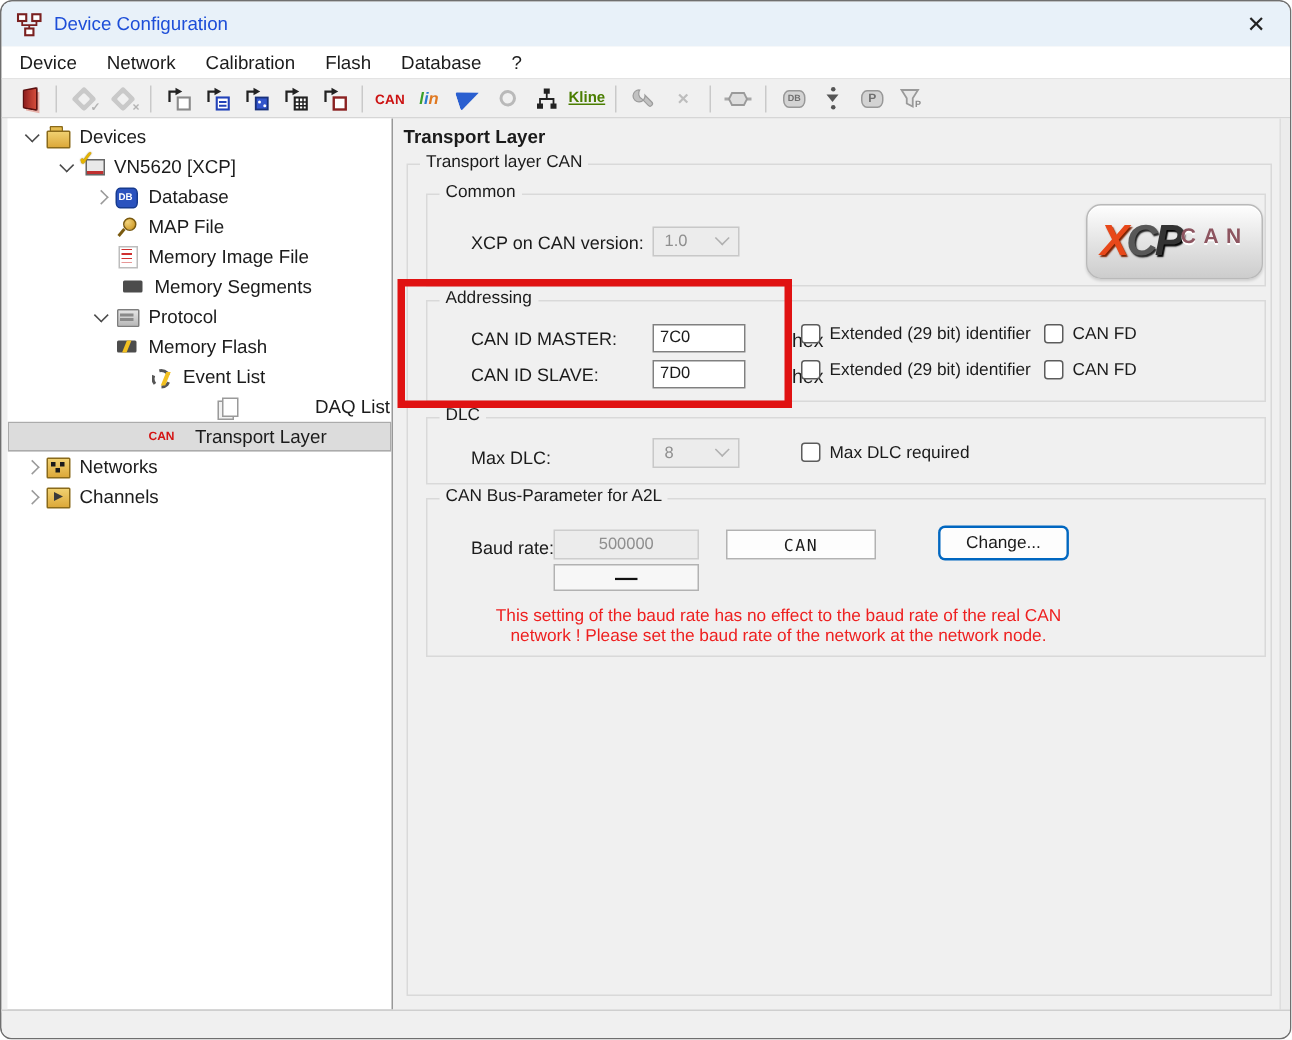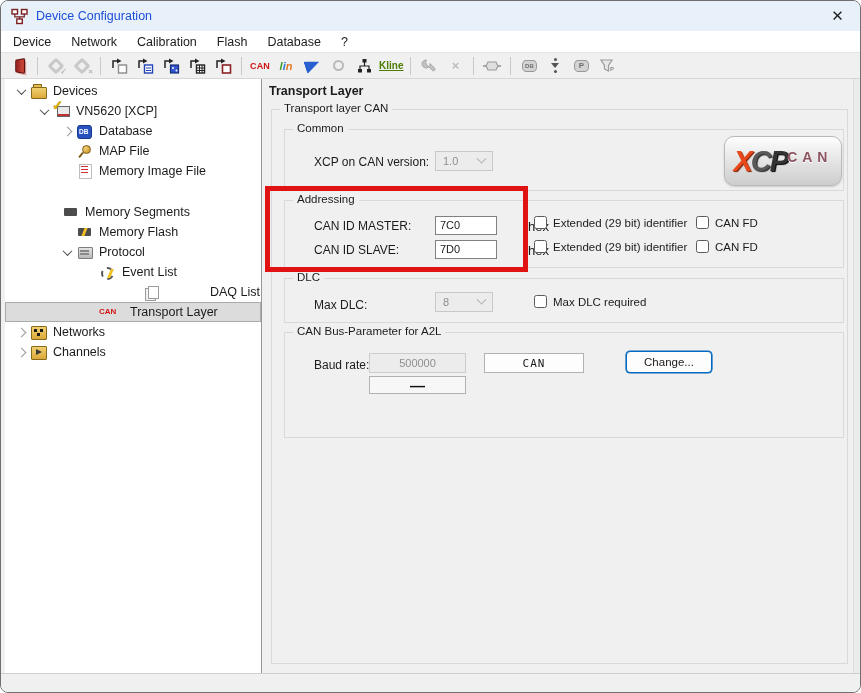--- a/index.html
+++ b/index.html
@@ -312,34 +312,34 @@
         <div class="trow" style="padding-left: 53px;">
           <span class="chev"></span>
           <span class="ti ti-map-pin"></span>
           <span class="tlabel">MAP File</span>
         </div>
         <div class="trow" style="padding-left: 53px;">
           <span class="chev"></span>
           <span class="ti ti-memory-image"></span>
           <span class="tlabel">Memory Image File</span>
         </div>
-        <div class="trow" style="padding-left: 39px; margin-top: 21px;">
+        <div class="trow" style="padding-left: 57px;">
           <span class="chev"></span>
           <span class="ti ti-memory-segments"></span>
           <span class="tlabel">Memory Segments</span>
-        </div>
-        <div class="trow" style="padding-left: 53px;">
-          <span class="chev"></span>
-          <span class="ti ti-memory-flash"></span>
-          <span class="tlabel">Memory Flash</span>
         </div>
         <div class="trow" style="padding-left: 53px;">
           <span class="chev chev-down"></span>
           <span class="ti ti-protocol"></span>
           <span class="tlabel">Protocol</span>
+        </div>
+        <div class="trow" style="padding-left: 53px;">
+          <span class="chev"></span>
+          <span class="ti ti-memory-flash"></span>
+          <span class="tlabel">Memory Flash</span>
         </div>
         <div class="trow" style="padding-left: 76px;">
           <span class="chev"></span>
           <span class="ti ti-event-list"></span>
           <span class="tlabel">Event List</span>
         </div>
         <div class="trow" style="padding-left: 76px; gap: 44px;">
           <span class="chev"></span>
           <span class="ti ti-daq-list"></span>
           <span class="tlabel">DAQ List</span>
@@ -426,18 +426,22 @@
     </div>
 
     <div class="group" style="left:283px; top:253px; width:560px; height:106px;">
       <span class="glabel">CAN Bus-Parameter for A2L</span>
     </div>
     <span class="flabel" style="left:313px; top:279px;">Baud rate:</span>
     <div class="dbox" style="left:368px; top:274px; width:97px; height:20px; justify-content:center;">500000</div>
     <div class="btn dashbtn" style="left:368px; top:297px; width:97px; height:18px;">—</div>
     <div class="btn btn-can" style="left:483px; top:274px; width:100px; height:20px;">CAN</div>
     <div class="btn btn-change" style="left:625px; top:272px; width:86px; height:22px;">Change...</div>
+    <div class="warn">
+      <div>This setting of the baud rate has no effect to the baud rate of the real CAN</div>
+      <div>network ! Please set the baud rate of the network at the network node.</div>
+    </div>
 
     <div class="scrolltrack"></div>
   </div>
 
   <div class="statusbar"></div>
 </div>
 
 </body></html>

